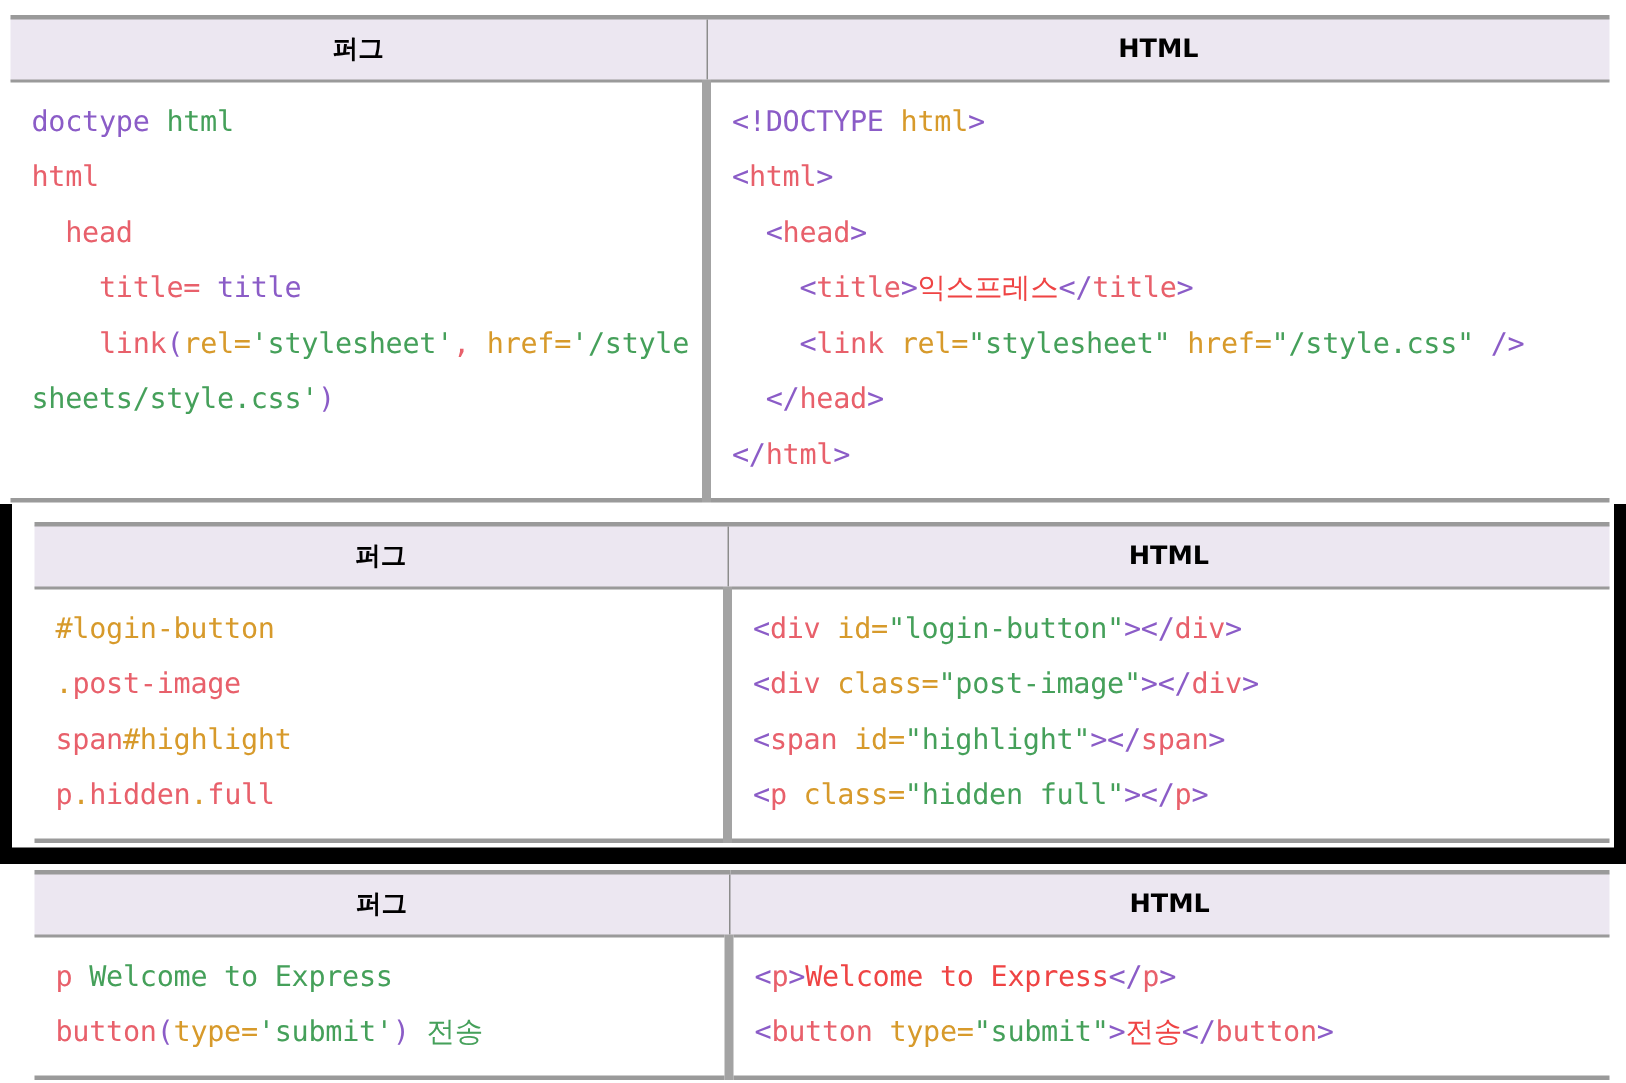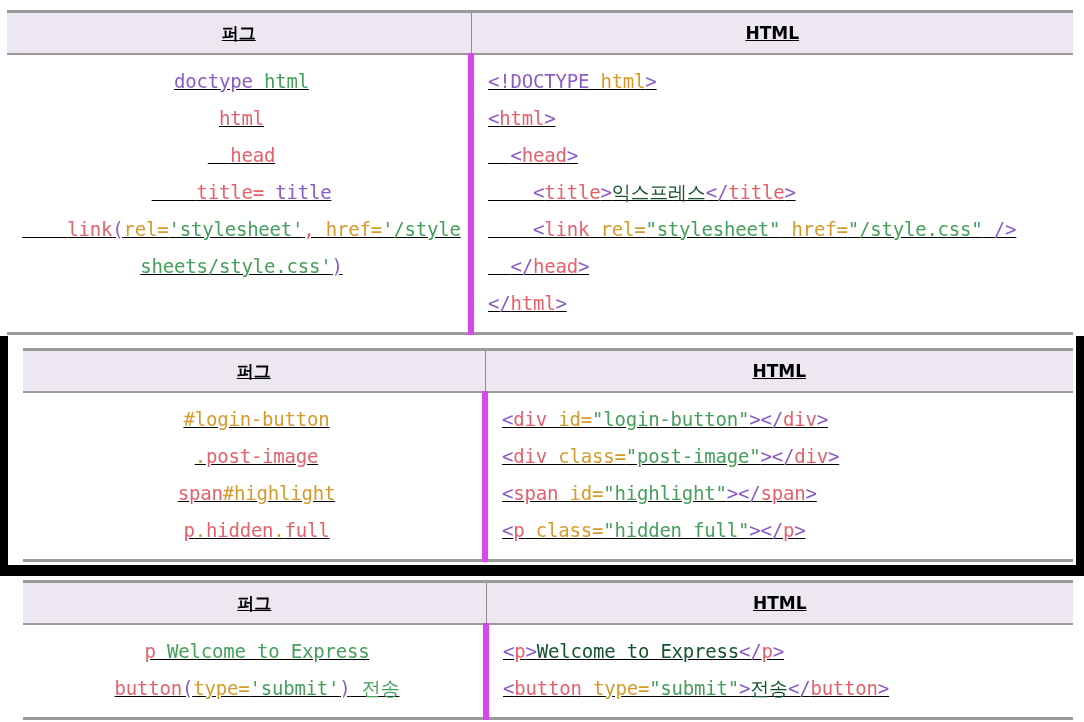--- a/index.html
+++ b/index.html
@@ -40,40 +40,39 @@
   table.code-table {
     border-collapse: collapse;
     table-layout: fixed;
     background: #ffffff;
   }
   table.code-table th,
   table.code-table td {
     border: 1px solid #8c8c8c;
     padding: 0;
     vertical-align: top;
-    text-decoration: underline;
   }
   table.code-table thead th {
     background: #ece7f1;
     color: #000000;
     font-family: "DejaVu Sans", "Liberation Sans", sans-serif;
     font-weight: bold;
     font-size: 17px;
     text-align: center;
     height: 40px;
     line-height: 40px;
     border-top: 3px solid #9a9a9a;
     border-bottom: 2px solid #9a9a9a;
   }
   table.code-table tbody td {
     border-top: none;
     border-bottom: 3px solid #9a9a9a;
     padding: 8px 0 10px 0;
   }
-  table.code-table tbody td.left-cell { border-right: 3px solid #a3a3a3; border-left: none; text-align: center; }
+  table.code-table tbody td.left-cell { border-right: 6px solid #a3a3a3; border-left: none; }
   table.code-table tbody td.right-cell { border-left: 6px solid #d946ef; border-right: none; }
   table.code-table thead th.hdr-left { border-left: none; border-right: 1px solid #8c8c8c; }
   table.code-table thead th.hdr-right { border-right: none; border-left: 1px solid #8c8c8c; }
 
   .code {
     font-family: "DejaVu Sans Mono", "Liberation Mono", monospace;
     font-size: 19px;
     line-height: 37px;
     white-space: pre-wrap;
     word-break: break-all;
@@ -81,21 +80,21 @@
     padding-right: 6px;
     letter-spacing: -0.2px;
   }
   .code-line { min-height: 37px; }
 
   
   .c-purple  { color: #8b5cc7; }
   .c-green   { color: #45a05a; }
   .c-salmon  { color: #e8606b; }
   .c-gold    { color: #d79a2b; }
-  .c-black   { color: #14532d; }
+  .c-black   { color: #ef4444; }
 
   
   #t1 { left: 7px;  top: 10px;  width: 1066px; }
   #t1 table { width: 1066px; }
   #t1 col.c1 { width: 464px; }
   #t1 col.c2 { width: 602px; }
 
   #t2 { left: 23px; top: 348px; width: 1050px; }
   #t2 table { width: 1050px; }
   #t2 col.c1 { width: 462px; }

